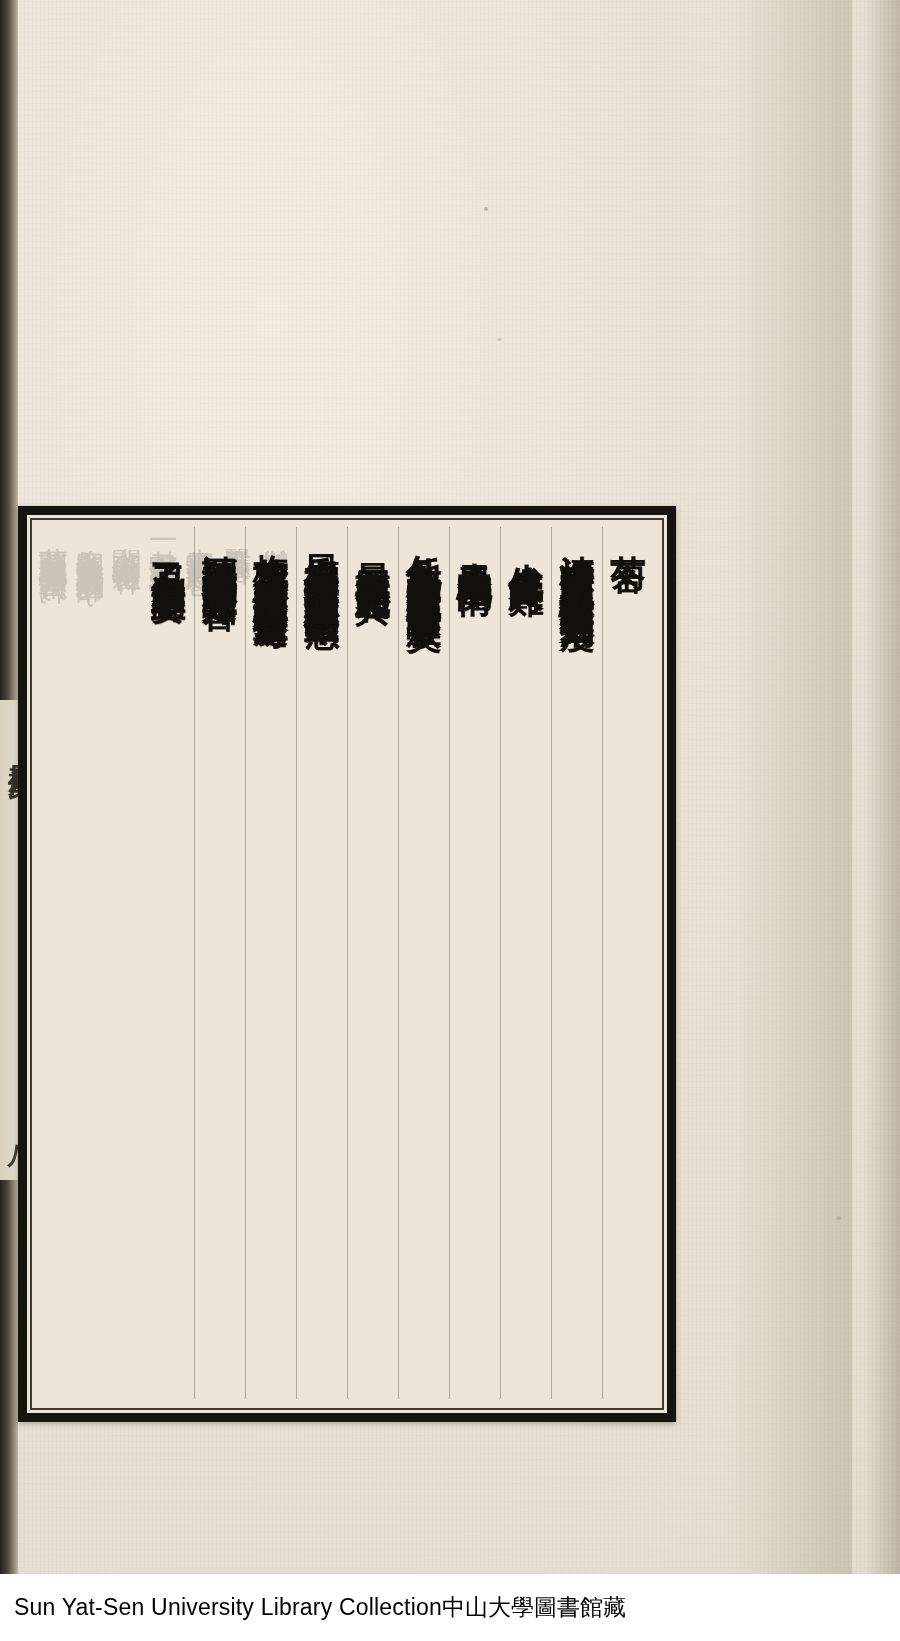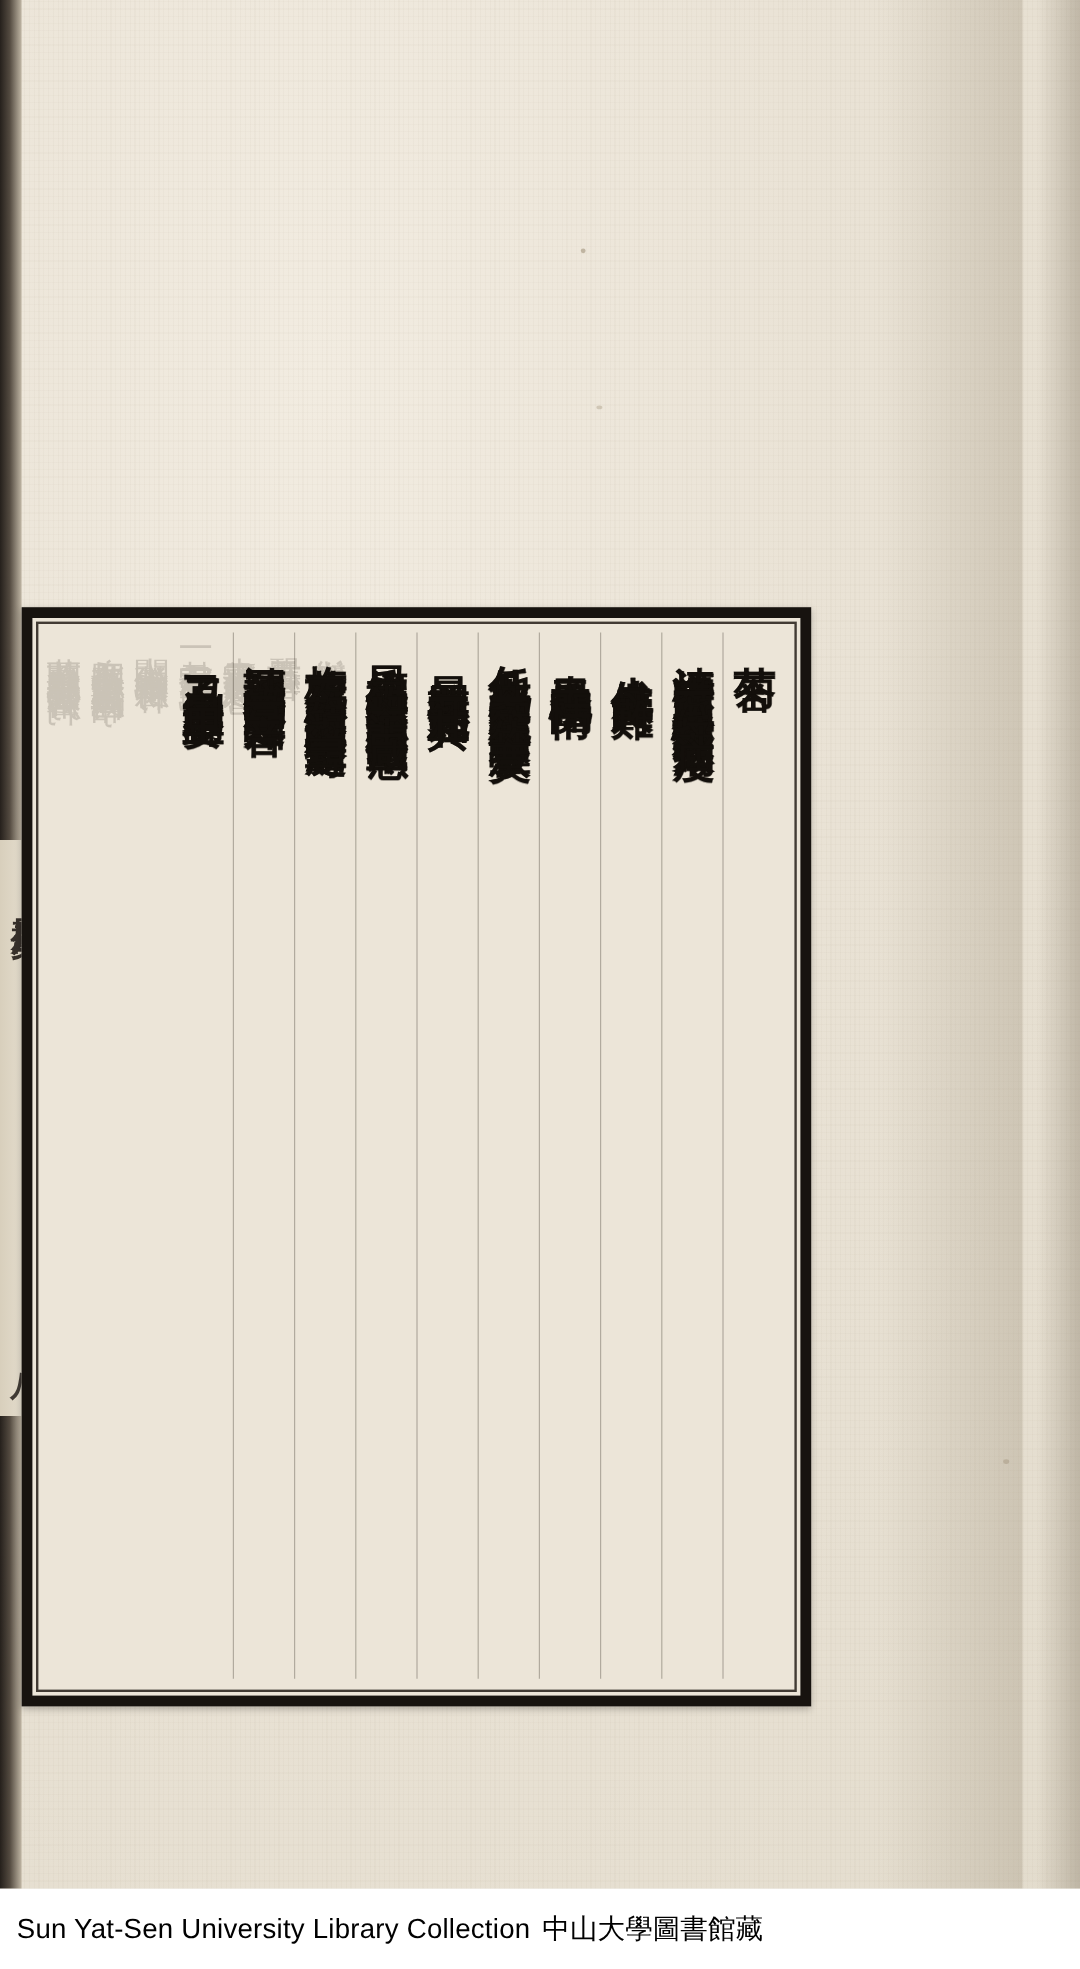--- a/index.html
+++ b/index.html
@@ -205,21 +205,20 @@
   #footer .en {
     font-family: "Liberation Sans", sans-serif;
     font-size: 23px;
     color: #000;
     letter-spacing: .2px;
   }
   #footer .zh {
     font-family: "DejaVu Sans", sans-serif;
     font-size: 23px;
     color: #000;
-    margin-left: 10px;
   }
 </style>
 </head>
 <body>
 
 <div id="scan">
 
   <div class="gutter-left"></div>
   <div class="fold"></div>
   <div class="edge-right"></div>

